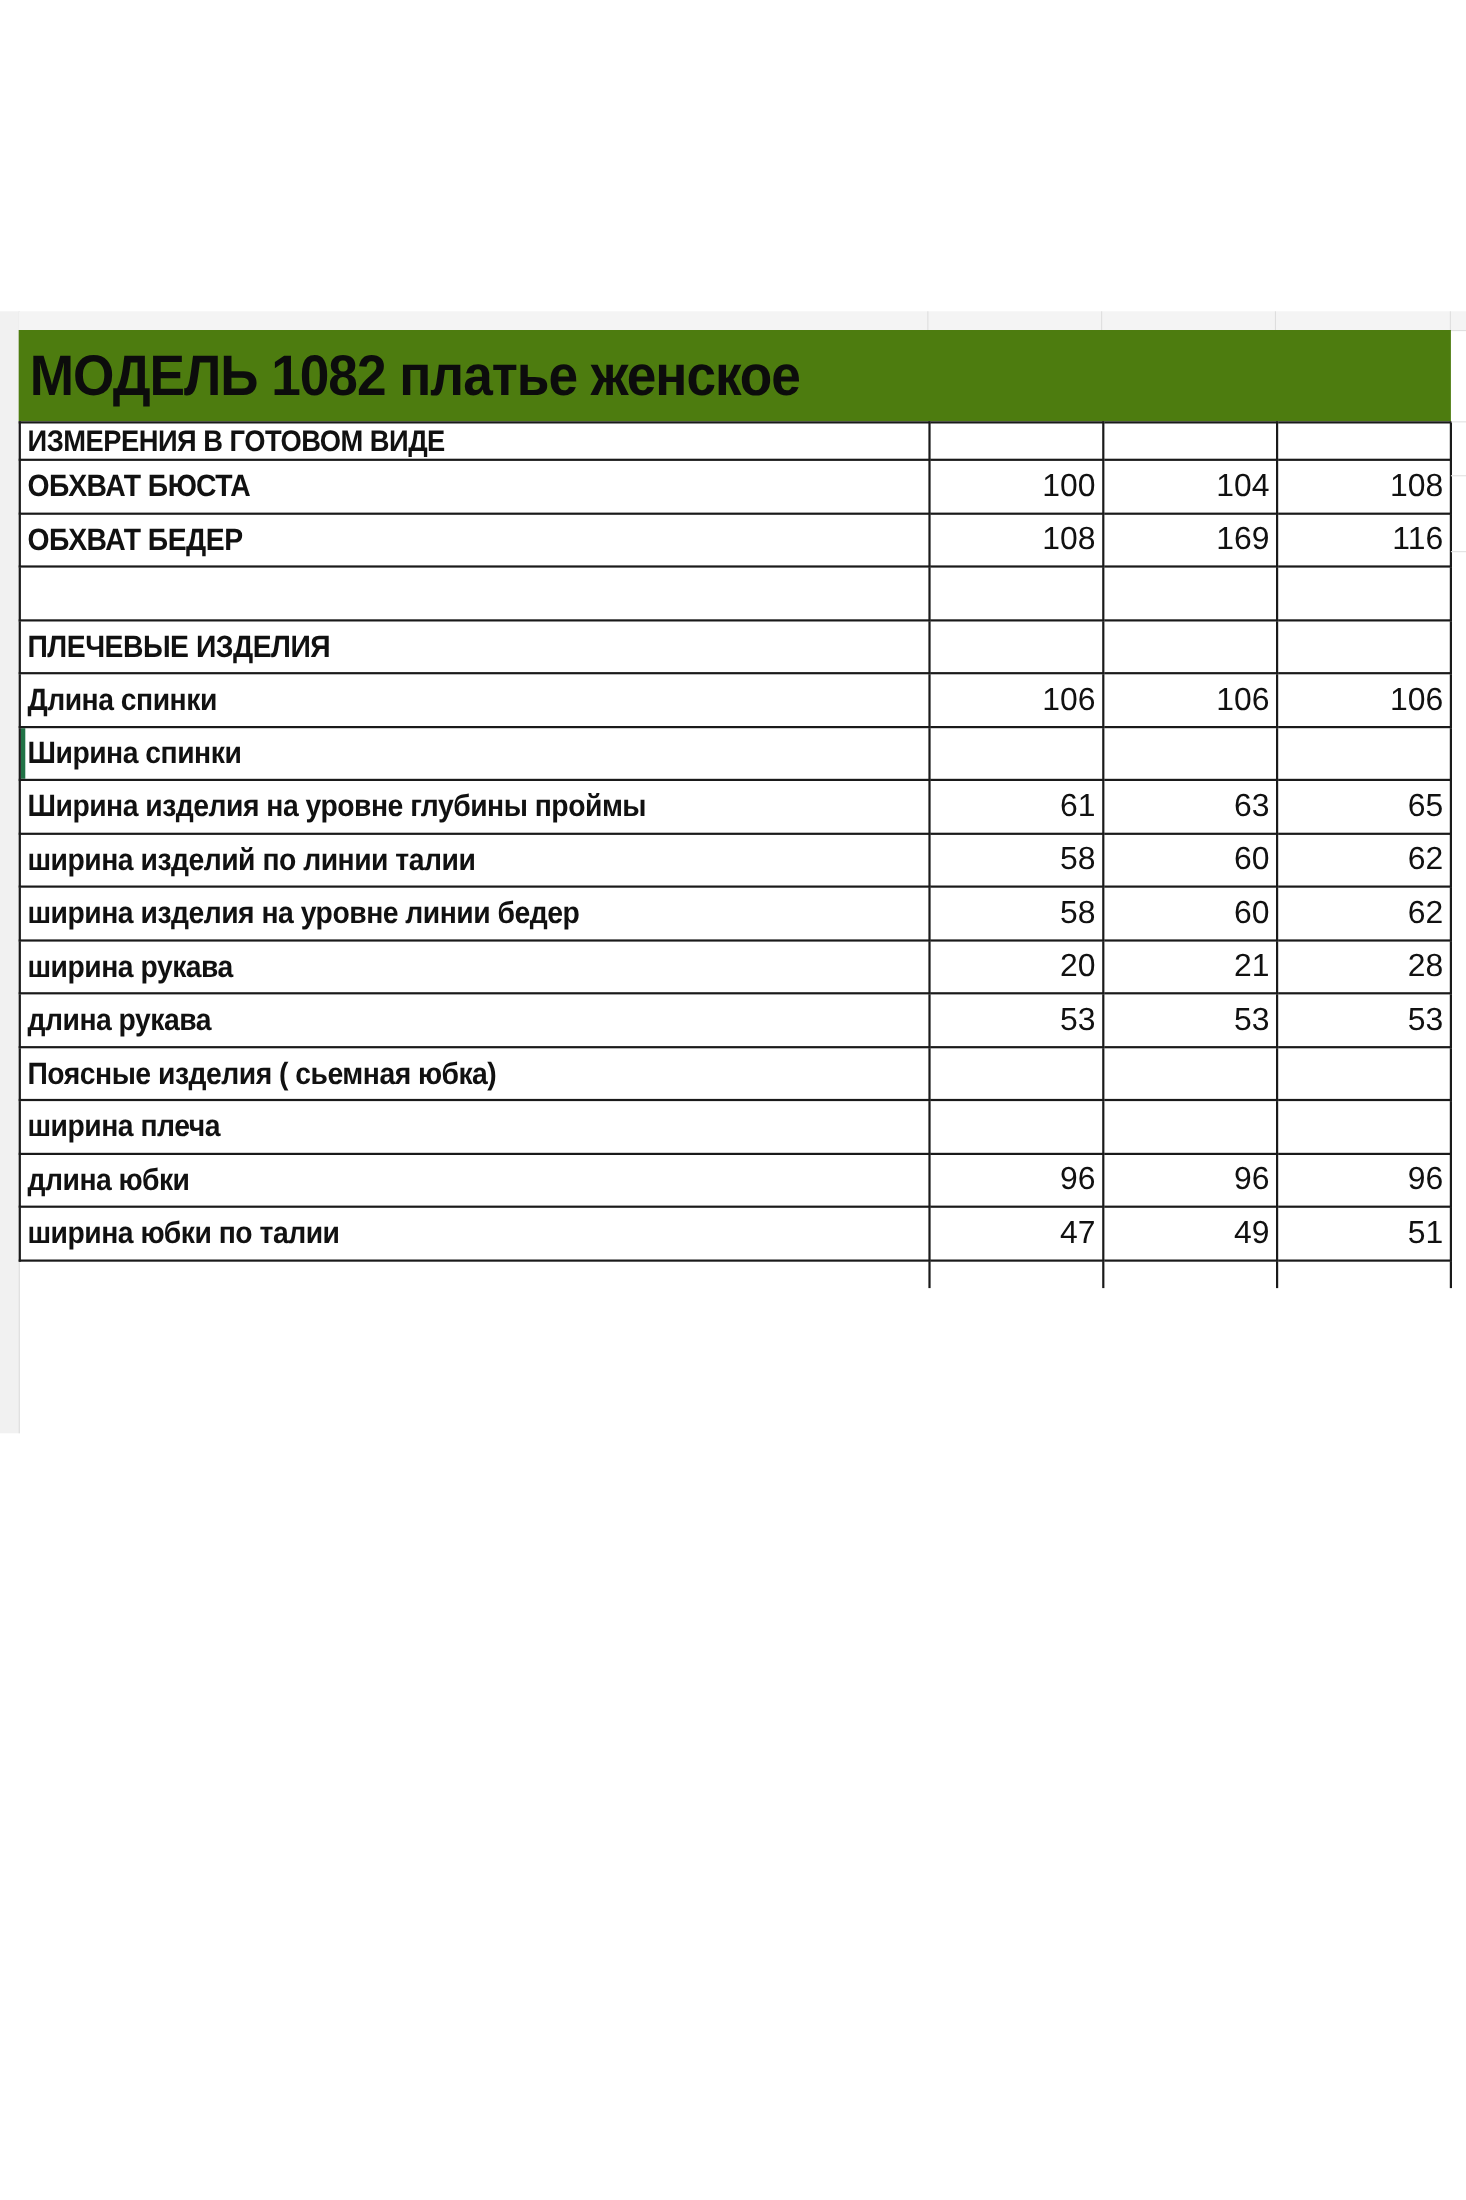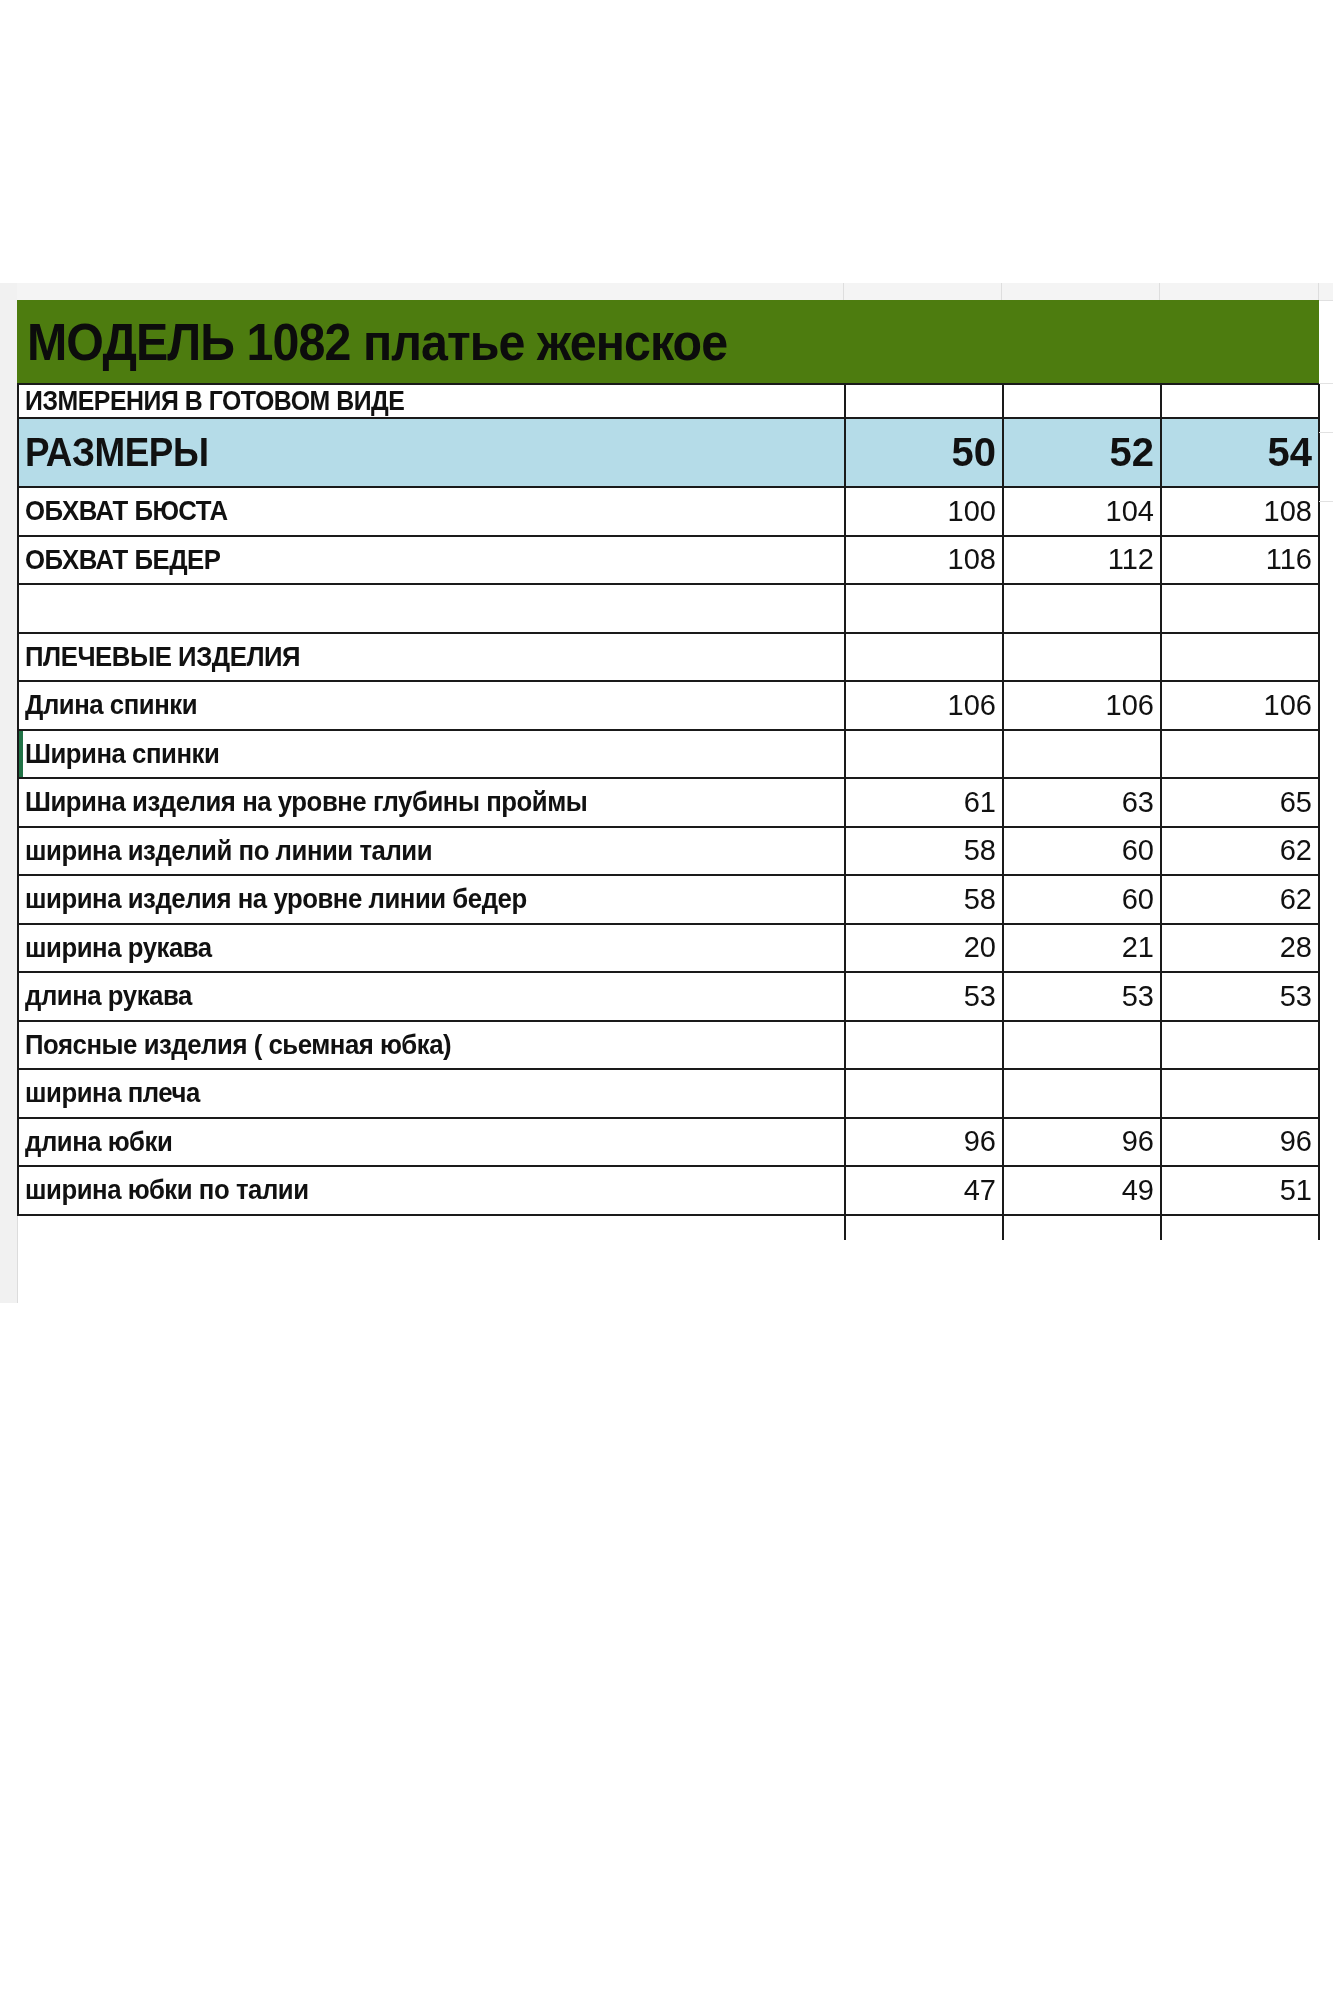--- a/index.html
+++ b/index.html
@@ -45,36 +45,30 @@
   </div>
 
   <table class="grid">
     <tbody id="tbody">
       <tr class="sub">
         <td class="label"><span class="t">ИЗМЕРЕНИЯ В ГОТОВОМ ВИДЕ</span></td>
         <td class="num"></td>
         <td class="num"></td>
         <td class="num"></td>
       </tr>
-      <tr class="sizes">
-        <td class="label"><span class="t">РАЗМЕРЫ</span></td>
-        <td class="num">50</td>
-        <td class="num">52</td>
-        <td class="num">54</td>
-      </tr>
         <tr class="row">
           <td class="label"><span class="t">ОБХВАТ БЮСТА</span></td>
           <td class="num">100</td>
           <td class="num">104</td>
           <td class="num">108</td>
         </tr>
         <tr class="row">
           <td class="label"><span class="t">ОБХВАТ БЕДЕР</span></td>
           <td class="num">108</td>
-          <td class="num">112</td>
+          <td class="num">169</td>
           <td class="num">116</td>
         </tr>
         <tr class="row">
           <td class="label"><span class="t"></span></td>
           <td class="num"></td>
           <td class="num"></td>
           <td class="num"></td>
         </tr>
         <tr class="row">
           <td class="label"><span class="t">ПЛЕЧЕВЫЕ ИЗДЕЛИЯ</span></td>

